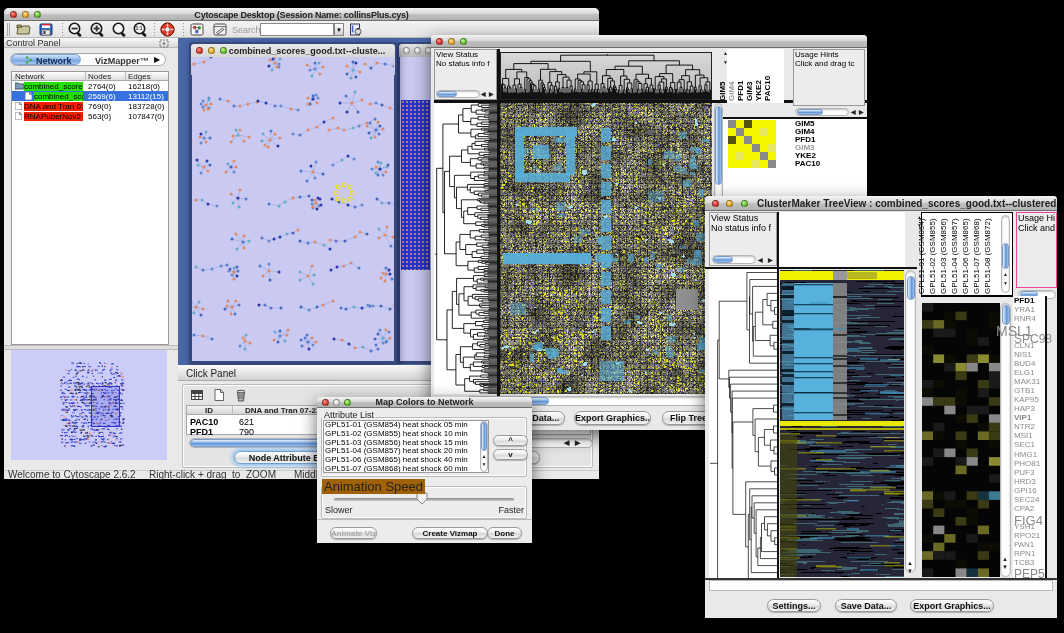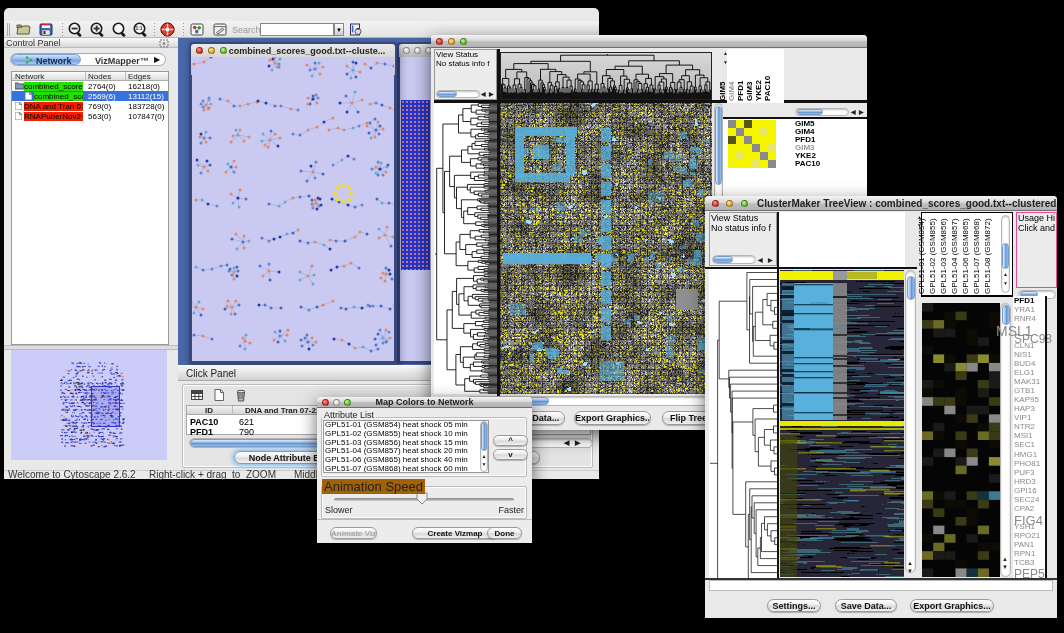--- a/index.html
+++ b/index.html
@@ -21,20 +21,26 @@
  box-shadow:inset 0 1px 2px rgba(0,0,0,.25)}
 .scthumbh{position:absolute;border-radius:99px;border:1px solid #7a9cc9;
  background:linear-gradient(#e3eefb,#8db4e4 45%,#5e93d6 55%,#9cc0ec)}
 .scthumbv{position:absolute;border-radius:99px;border:1px solid #7a9cc9;
  background:linear-gradient(90deg,#e3eefb,#8db4e4 45%,#5e93d6 55%,#9cc0ec)}
 .arr{position:absolute;color:#222;text-align:center;font-weight:bold}
 .etch{position:absolute;border:1px solid #bbb;border-radius:2px;box-shadow:inset 0 0 0 1px #fdfdfd}
 svg{position:absolute;display:block}
 </style></head><body>
 <div class="win" style="left:4px;top:8px;width:595px;height:471px">
+    <div class="tbar" style="height:13px">
+      <span class="lt r" style="left:6px;top:3px"></span>
+      <span class="lt y" style="left:18px;top:3px"></span>
+      <span class="lt g" style="left:30px;top:3px"></span>
+      <div class="tt" style="top:2px;font-size:9px;letter-spacing:-.2px">Cytoscape Desktop (Session Name: collinsPlus.cys)</div>
+    </div>
     <div class="abs" style="left:0;top:13px;width:100%;height:17px;background:linear-gradient(#f2f2f2,#e4e4e4);border-bottom:1px solid #b8b8b8">
       <div class="abs" style="left:3px;top:2px;width:1px;height:13px;background:#aaa"></div>
       <div class="abs" style="left:5px;top:2px;width:1px;height:13px;background:#aaa"></div>
       <svg style="left:12px;top:2px" width="15" height="13" viewBox="0 0 15 13">
 <path d="M1 11 L2 4 L6 4 L7 3 L13 3 L13 4 L14 4 L13 11 Z" fill="#c9c79a" stroke="#5a5a30" stroke-width="1"></path>
 <path d="M1 5 L1 2 L5 2 L6 3 L6 4 L2 4 Z" fill="#b9b78a" stroke="#5a5a30" stroke-width="1"></path>
       </svg>
       <svg style="left:35px;top:2px" width="14" height="13" viewBox="0 0 14 13">
 <rect x="1" y="1" width="12" height="11" rx="1" fill="#3a6fc4" stroke="#16336e"></rect>
 <rect x="3" y="1" width="8" height="4" fill="#fff"></rect>
@@ -2072,20 +2078,23 @@
     <span class="arr" style="left:292px;top:15px;font-size:5px">▲</span>
     <span class="arr" style="left:292px;top:24px;font-size:5px">▼</span>
     <div class="abs" style="left:296px;top:14px;width:57px;height:54px;background:#fff">
       <div class="abs" style="left:0px;bottom:2px;font-size:8px;font-weight:bold;color:#000;transform:rotate(-90deg);transform-origin:0 100%;white-space:nowrap">GIM5</div>
       <div class="abs" style="left:9px;bottom:2px;font-size:8px;font-weight:bold;color:#999;transform:rotate(-90deg);transform-origin:0 100%;white-space:nowrap">GIM4</div>
       <div class="abs" style="left:18px;bottom:2px;font-size:8px;font-weight:bold;color:#000;transform:rotate(-90deg);transform-origin:0 100%;white-space:nowrap">PFD1</div>
       <div class="abs" style="left:27px;bottom:2px;font-size:8px;font-weight:bold;color:#000;transform:rotate(-90deg);transform-origin:0 100%;white-space:nowrap">GIM3</div>
       <div class="abs" style="left:36px;bottom:2px;font-size:8px;font-weight:bold;color:#000;transform:rotate(-90deg);transform-origin:0 100%;white-space:nowrap">YKE2</div>
       <div class="abs" style="left:45px;bottom:2px;font-size:8px;font-weight:bold;color:#000;transform:rotate(-90deg);transform-origin:0 100%;white-space:nowrap">PAC10</div>
     </div>
+    <div class="abs" style="left:362px;top:14px;width:72px;height:57px;background:#ececec;border:1px solid #999">
+      <div class="abs" style="left:1px;top:0;font-size:8px;white-space:nowrap;overflow:hidden;width:70px">Usage Hints<br>Click and drag tc</div>
+    </div>
     <div class="sctrack" style="left:364px;top:73px;width:54px;height:8px"></div>
     <div class="scthumbh" style="left:366px;top:74px;width:26px;height:6px"></div>
     <span class="arr" style="left:420px;top:73px;font-size:6px;line-height:8px">◀</span>
     <span class="arr" style="left:428px;top:73px;font-size:6px;line-height:8px">▶</span>
     <div class="abs" style="left:292px;top:82px;width:144px;height:278px;background:#fff"></div>
     <div class="abs" style="left:292px;top:82px;width:144px;height:2px;background:#111"></div>
     <div class="abs" style="left:297px;top:85px;width:48px;height:48px">
       <svg width="48" height="48">
         <rect x="0" y="0" width="8" height="8" fill="#8a8a8a"></rect>
         <rect x="8" y="0" width="8" height="8" fill="#f6f600"></rect>
@@ -2402,21 +2411,21 @@
     <div class="abs" style="left:291px;top:127px;font-size:14px;font-weight:normal;color:#8a8a8a">MSL1</div>
     <div class="abs" style="left:309px;top:136px;font-size:12px;font-weight:normal;color:#8a8a8a">SPC98</div>
     <div class="abs" style="left:309px;top:145px;font-size:8px;font-weight:normal;color:#8a8a8a">CLN1</div>
     <div class="abs" style="left:309px;top:154px;font-size:8px;font-weight:normal;color:#8a8a8a">NIS1</div>
     <div class="abs" style="left:309px;top:163px;font-size:8px;font-weight:normal;color:#8a8a8a">BUD4</div>
     <div class="abs" style="left:309px;top:172px;font-size:8px;font-weight:normal;color:#8a8a8a">ELG1</div>
     <div class="abs" style="left:309px;top:181px;font-size:8px;font-weight:normal;color:#8a8a8a">MAK31</div>
     <div class="abs" style="left:309px;top:190px;font-size:8px;font-weight:normal;color:#8a8a8a">GTB1</div>
     <div class="abs" style="left:309px;top:199px;font-size:8px;font-weight:normal;color:#8a8a8a">KAP95</div>
     <div class="abs" style="left:309px;top:208px;font-size:8px;font-weight:normal;color:#8a8a8a">HAP3</div>
-    <div class="abs" style="left:309px;top:217px;font-size:8px;font-weight:normal;color:#8a8a8a">VIP1</div>
+    <div class="abs" style="left:309px;top:217px;font-size:8px;font-weight:bold;color:#8a8a8a">VIP1</div>
     <div class="abs" style="left:309px;top:226px;font-size:8px;font-weight:normal;color:#8a8a8a">NTR2</div>
     <div class="abs" style="left:309px;top:235px;font-size:8px;font-weight:normal;color:#8a8a8a">MSI1</div>
     <div class="abs" style="left:309px;top:244px;font-size:8px;font-weight:normal;color:#8a8a8a">SEC1</div>
     <div class="abs" style="left:309px;top:254px;font-size:8px;font-weight:normal;color:#8a8a8a">HMG1</div>
     <div class="abs" style="left:309px;top:263px;font-size:8px;font-weight:normal;color:#8a8a8a">PHO81</div>
     <div class="abs" style="left:309px;top:272px;font-size:8px;font-weight:normal;color:#8a8a8a">PUF3</div>
     <div class="abs" style="left:309px;top:281px;font-size:8px;font-weight:normal;color:#8a8a8a">HRD3</div>
     <div class="abs" style="left:309px;top:290px;font-size:8px;font-weight:normal;color:#8a8a8a">GPI16</div>
     <div class="abs" style="left:309px;top:299px;font-size:8px;font-weight:normal;color:#8a8a8a">SEC24</div>
     <div class="abs" style="left:309px;top:308px;font-size:8px;font-weight:normal;color:#8a8a8a">CPA2</div>
@@ -2454,14 +2463,14 @@
     <div class="abs" style="left:5px;top:82px;font-size:13px;color:#222;background:#a16207;padding:0 2px;z-index:3">Animation Speed</div>
     <div class="etch" style="left:4px;top:89px;width:206px;height:33px"></div>
     <div class="abs" style="left:17px;top:101px;width:180px;height:3px;background:linear-gradient(#888,#ccc);border-radius:2px"></div>
     <svg style="left:99px;top:95px" width="12" height="13" viewBox="0 0 12 13">
       <path d="M1 1 H11 V7 L6 12 L1 7 Z" fill="#f0f0f0" stroke="#888"></path>
     </svg>
     <div class="abs" style="left:8px;top:108px;font-size:9px;color:#222">Slower</div>
     <div class="abs" style="right:8px;top:108px;font-size:9px;color:#222;position:absolute">Faster</div>
     <div class="abs" style="left:0;top:122px;width:215px;height:1px;background:#bbb"></div>
     <div class="aqbtn" style="left:13px;top:130px;width:47px;height:12px;font-size:8px;line-height:11px;color:#aaa">Animate Vizmap</div>
-    <div class="aqbtn" style="left:95px;top:130px;width:86px;height:12px;font-size:8px;line-height:11px">Create Vizmap</div>
+    <div class="aqbtn" style="left:95px;top:130px;width:76px;height:12px;font-size:8px;line-height:11px">Create Vizmap</div>
     <div class="aqbtn" style="left:170px;top:130px;width:35px;height:12px;font-size:8px;line-height:11px">Done</div>
   </div>
 </body></html>

